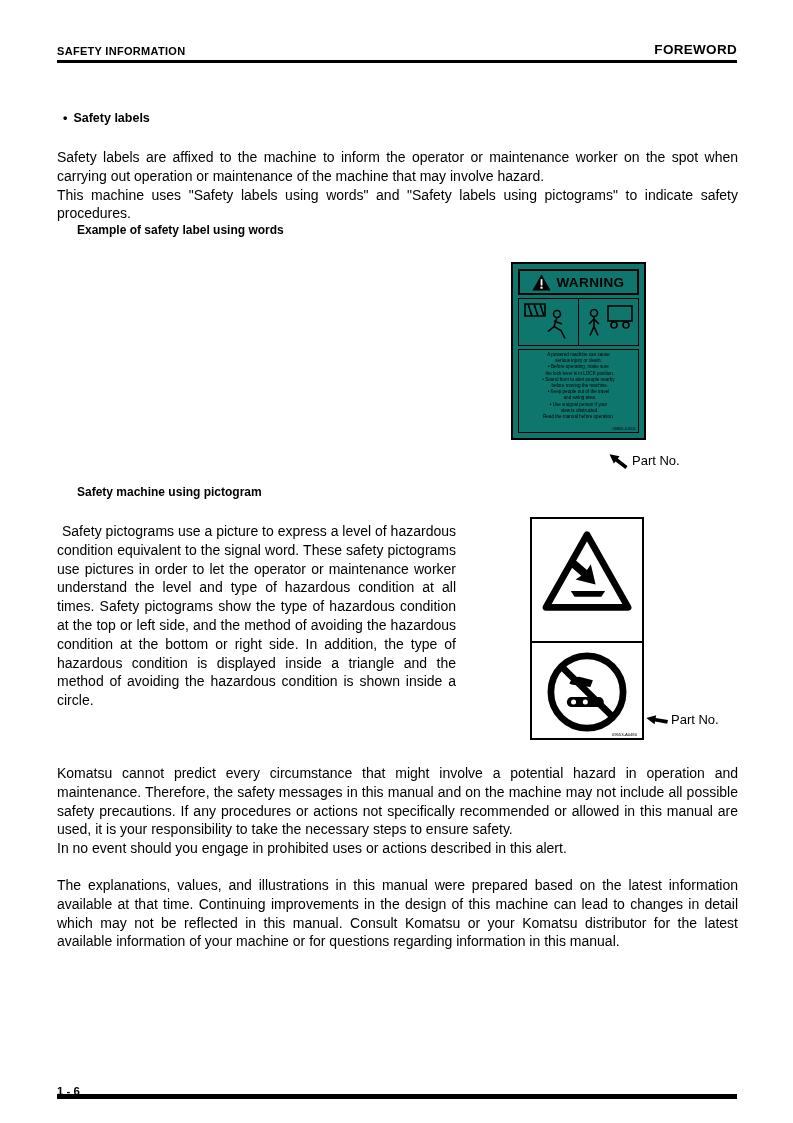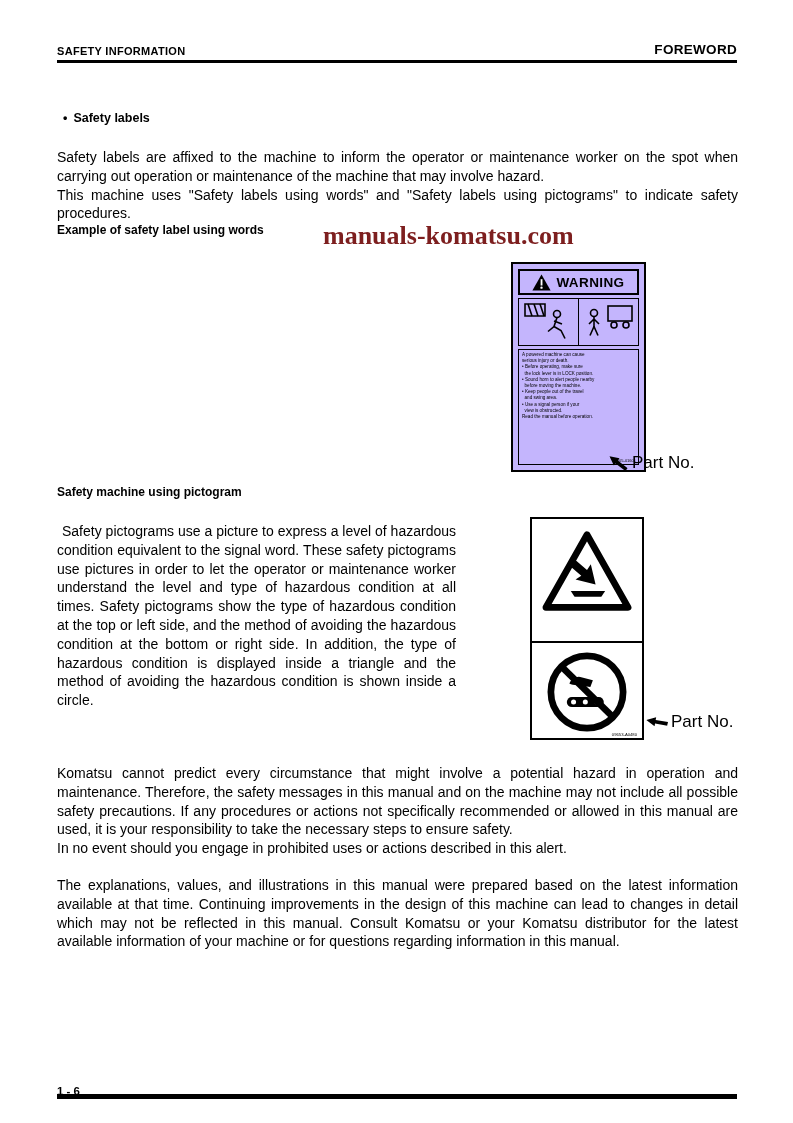--- a/index.html
+++ b/index.html
@@ -15,61 +15,61 @@
   
   .header-left  { top:45px; left:57px;  font-size:11px;  font-weight:bold; letter-spacing:.3px; }
   .header-right { top:42px; right:56px; font-size:13.5px; font-weight:bold; letter-spacing:.3px; }
   .rule-top     { top:60px; left:57px; width:680px; height:3px; background:#000; }
 
   
   .bullet-title { top:111px; left:63px; font-size:12.5px; font-weight:bold; }
   .bullet-title .bullet { margin-right:6px; }
   .body-text { font-size:14px; line-height:18.8px; text-align:justify; }
   .intro { top:148px; left:57px; width:681px; }
-  .sub-heading { font-size:12px; font-weight:bold; }
+  .sub-heading { font-size:12px; font-weight:bold;margin-left:20px; }
   .example-heading { top:223px; left:57px; }
   .pict-heading { top:485px; left:57px; }
   .pict-body { top:522px; left:57px; width:399px; }
   .pict-body .indent { text-indent:5px; }
   .komatsu { top:764px; left:57px; width:681px; }
   .explanations { top:876px; left:57px; width:681px; }
   .numbers { top:968px; left:57px; width:681px; text-align:left; }
 
   
   .watermark {
     top:221px; left:323px;
     font-family:"Liberation Serif", serif;
     font-size:26px; font-weight:bold;
     color:#7d1f1f;
   }
 
   
   .warning-label {
-    top:262px; left:511px; width:135px; height:210px;
-    border:2.5px solid #000; background:#c4b5fd;
-    padding:5px; display:flex; flex-direction:column;
+    top:262px; left:511px; width:135px; height:178px;
+    border:2.5px solid #000; background:#0f766e;
+    padding:5px; display:flex; flex-direction:column;text-align:center;
   }
   .warning-header {
     border:2px solid #000; height:26px; flex:0 0 26px;
     display:flex; align-items:center; justify-content:center; gap:5px;
   }
   .warning-header .tri svg { display:block; }
   .warning-word { font-size:13.5px; font-weight:bold; letter-spacing:.4px; }
   .warning-pictos { display:flex; border:1.5px solid #000; margin-top:3px; height:48px; flex:0 0 48px; }
   .warning-pictos .cell { flex:1; display:flex; align-items:center; justify-content:center; overflow:hidden; }
   .warning-pictos .cell + .cell { border-left:1.5px solid #000; }
   .warning-fineprint {
     flex:1; position:relative; margin-top:3px;
     border:1px solid #000; padding:2px 3px; overflow:hidden;
   }
   .fineprint-text { font-size:4.6px; line-height:6.2px; white-space:pre-wrap; }
   .warning-code { position:absolute; right:2px; bottom:1px; font-size:4px; }
 
   
-  .partno { display:flex; align-items:center; gap:3px; font-size:17px; }
+  .partno { display:flex; align-items:center; gap:3px; font-size:13px; }
   .partno-1 { top:453px; left:607px; }
   .partno-2 { top:712px; left:646px; }
   .arrow { display:inline-block; line-height:0; }
   .arrow-upleft { transform:rotate(38deg); }
   .arrow-slight { transform:rotate(10deg); }
 
   
   .pict-label {
     top:517px; left:530px; width:114px; height:223px;
     border:2.5px solid #000; background:#fff;
@@ -96,21 +96,20 @@
     <span class="bullet">•</span><span>Safety labels</span>
   </div>
 
   <div class="abs body-text intro">
     <div>Safety labels are affixed to the machine to inform the operator or maintenance worker on the spot when carrying out operation or maintenance of the machine that may involve hazard.</div>
     <div>This machine uses "Safety labels using words" and "Safety labels using pictograms" to indicate safety procedures.</div>
   </div>
 
   <div class="abs sub-heading example-heading">Example of safety label using words</div>
 
-  <div class="abs watermark">manuals-komatsu.com</div>
 
   <div class="abs warning-label">
     <div class="warning-header">
       <span class="tri">
         <svg viewBox="0 0 24 21" width="19" height="17">
           <path d="M12 0.5 L23.5 20.5 H0.5 Z" fill="#000"></path>
           <rect x="10.9" y="6.3" width="2.3" height="8" fill="#fff"></rect>
           <circle cx="12" cy="17" r="1.5" fill="#fff"></circle>
         </svg>
       </span>

